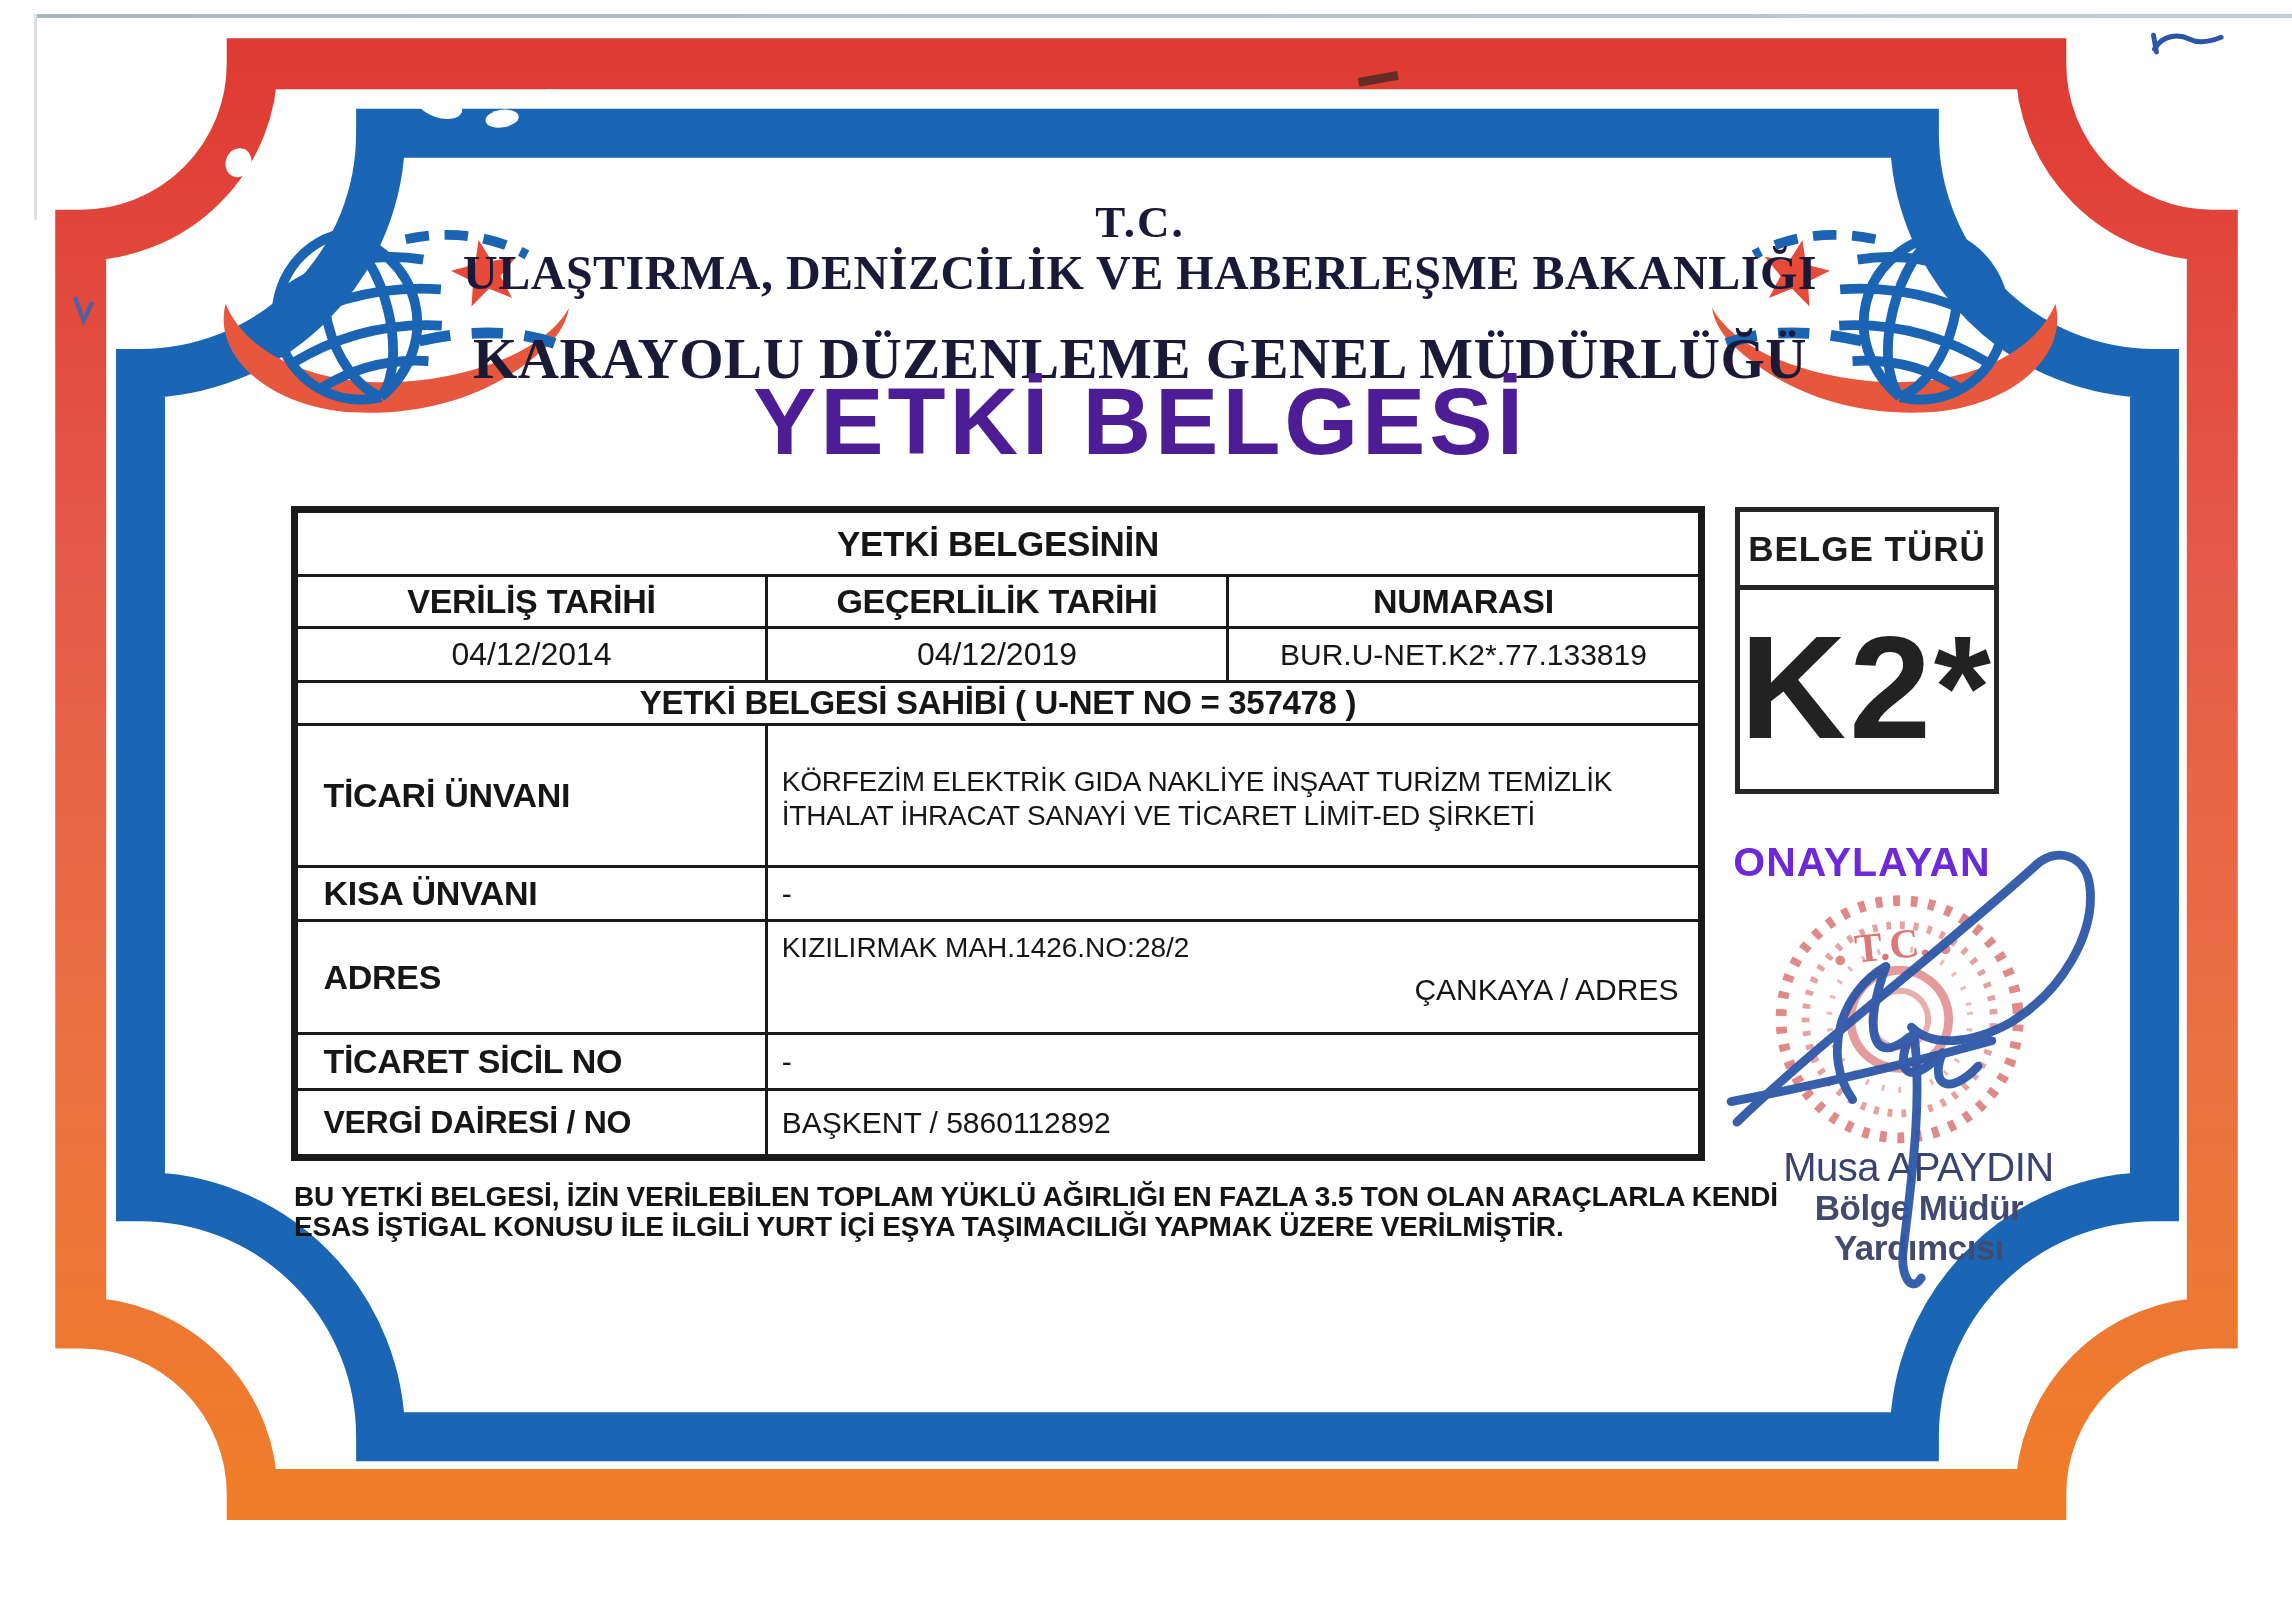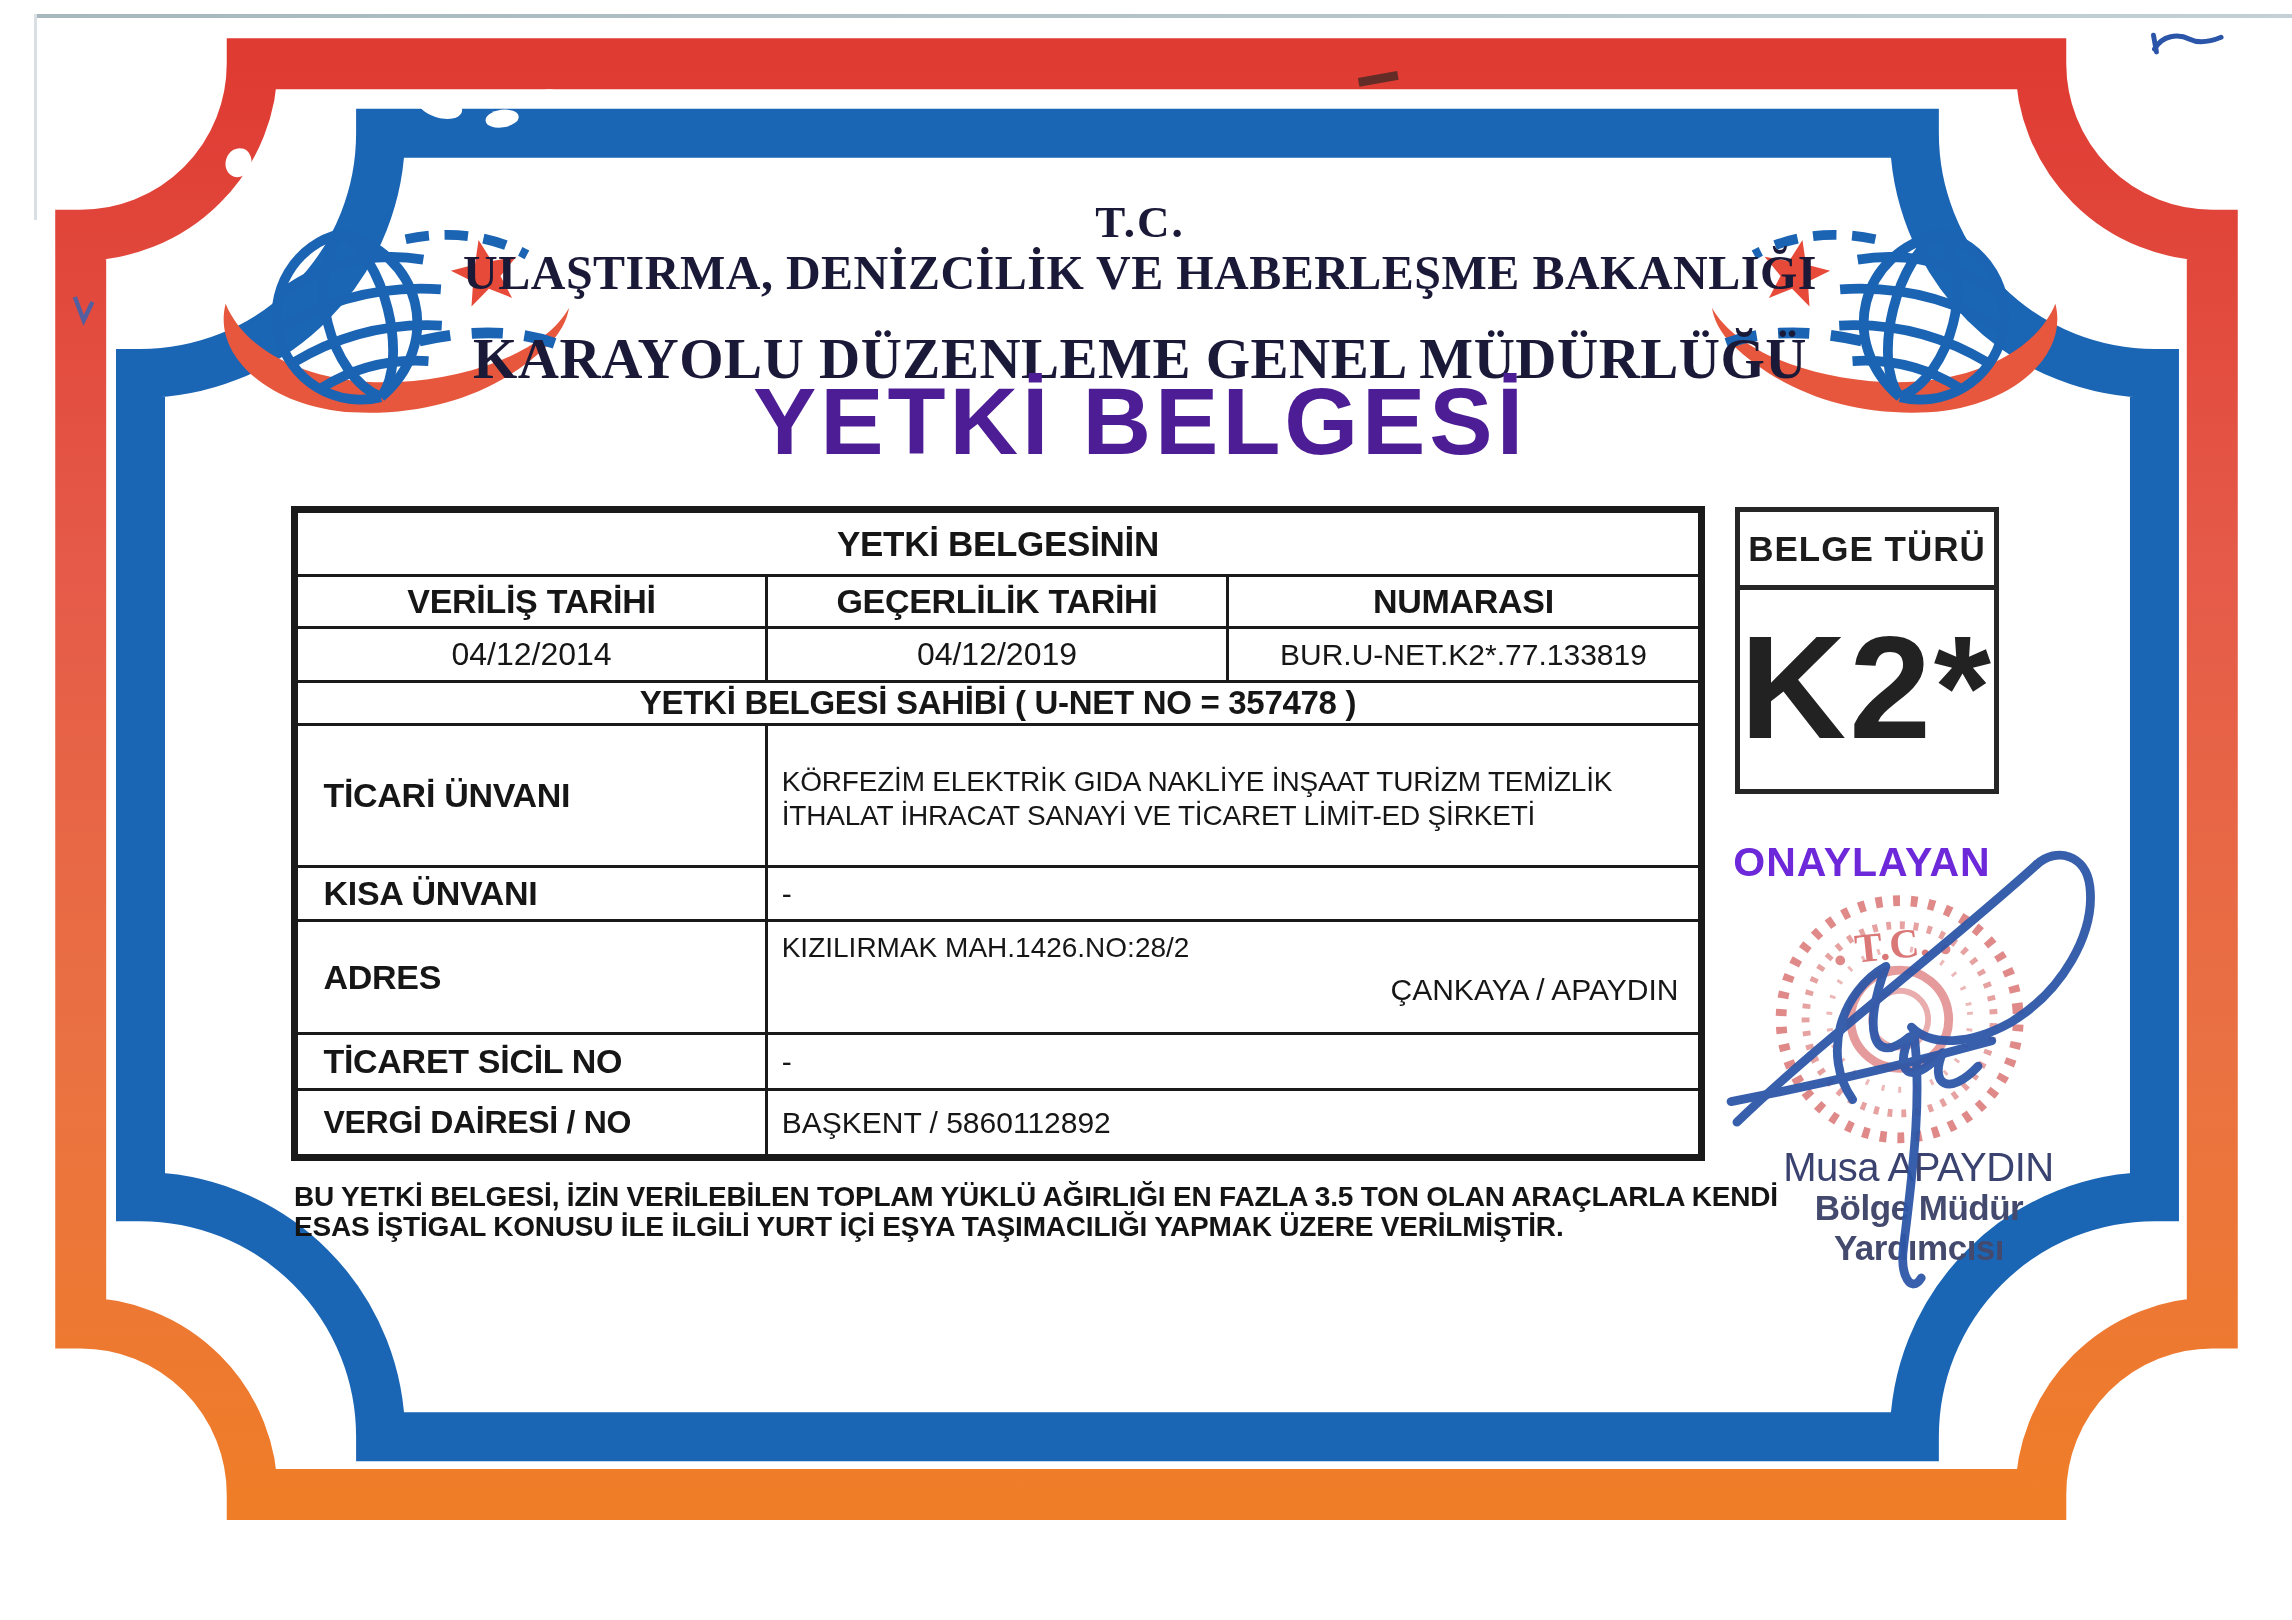--- a/index.html
+++ b/index.html
@@ -164,21 +164,21 @@
       <td class="company" colspan="2">KÖRFEZİM ELEKTRİK GIDA NAKLİYE İNŞAAT TURİZM TEMİZLİK İTHALAT İHRACAT SANAYİ VE TİCARET LİMİT-ED ŞİRKETİ</td>
     </tr>
     <tr>
       <td class="lbl" style="height:49px;">KISA ÜNVANI</td>
       <td class="free" colspan="2">-</td>
     </tr>
     <tr>
       <td class="lbl" style="height:108px;">ADRES</td>
       <td class="adres-cell" colspan="2">
         <span class="adres-l1">KIZILIRMAK MAH.1426.NO:28/2</span>
-        <span class="adres-l2">ÇANKAYA / APAYDIN</span>
+        <span class="adres-l2">ÇANKAYA / ADRES</span>
       </td>
     </tr>
     <tr>
       <td class="lbl" style="height:51px;">TİCARET SİCİL NO</td>
       <td class="free" colspan="2">-</td>
     </tr>
     <tr>
       <td class="lbl" style="height:61px;font-size:32px;">VERGİ DAİRESİ / NO</td>
       <td class="free" colspan="2">BAŞKENT / 5860112892</td>
     </tr>

